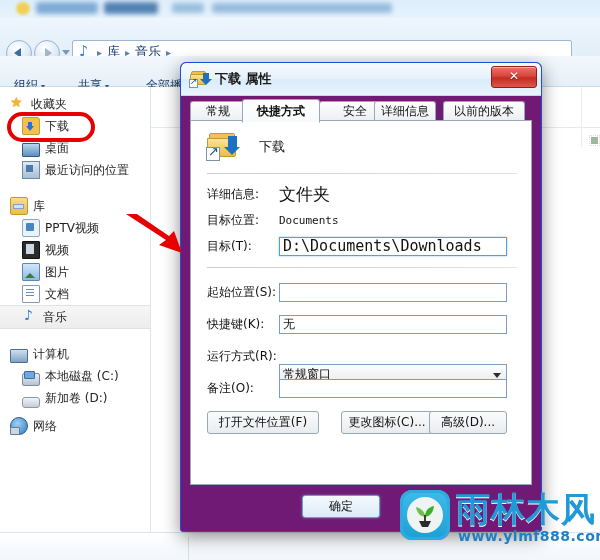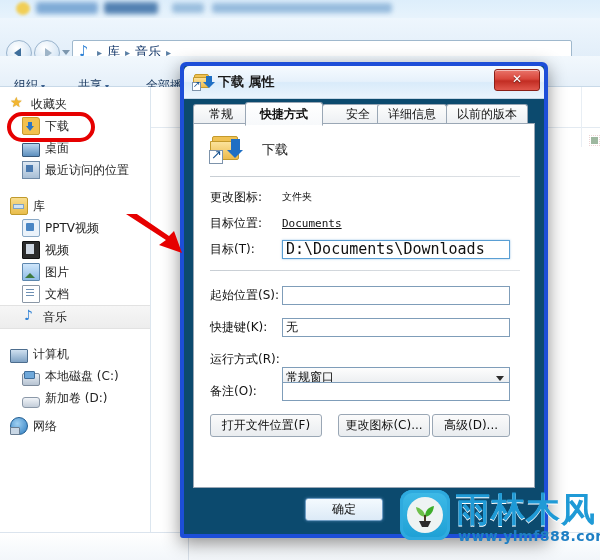--- a/index.html
+++ b/index.html
@@ -125,21 +125,21 @@
   
   #details{position:absolute;left:0;top:532px;width:600px;height:28px;
     background:linear-gradient(to bottom,#ffffff,#f2f6fa);
     border-top:1px solid #dbe4ee;overflow:hidden;}
   #detailsblur{position:absolute;left:24px;top:16px;width:300px;height:14px;
     filter:blur(2px);opacity:.8;color:#3a3a3a;font-size:12px;white-space:nowrap;}
   #detailsep{position:absolute;left:188px;top:4px;width:1px;height:24px;background:#d7dfe8;}
 
   
   #dialog{position:absolute;left:180px;top:62px;width:360px;height:468px;
-    background:#0c4a6e;border:4px solid #1d4ed8;border-radius:6px 6px 3px 3px;
+    background:#701a75;border:1px solid #1d4ed8;border-radius:6px 6px 3px 3px;
     box-shadow:0 5px 18px rgba(0,0,0,.45);overflow:hidden;}
   #dlgtitlebar{position:absolute;left:0;top:0;width:360px;height:32px;
     background:linear-gradient(to bottom,#f6fbff 0%,#e6f1fb 48%,#d9ebfa 52%,#eaf4fd 100%);
     border-bottom:1px solid #c4d6e6;border-radius:5px 5px 0 0;}
   #dlgicon{position:absolute;left:9px;top:8px;width:18px;height:16px;}
   .fldtop{position:absolute;left:1px;top:0;width:15px;height:4px;
     background:#f0c253;border:1px solid #c49a2c;border-radius:2px 2px 0 0;box-sizing:border-box;}
   .fldbody{position:absolute;left:0;top:3px;width:17px;height:11px;
     background:linear-gradient(to bottom,#fbe29b,#edbb4c);
     border:1px solid #c49a2c;border-radius:0 2px 2px 2px;box-sizing:border-box;}
@@ -177,22 +177,22 @@
   #hdricon .scut{width:14px;height:14px;}
   #hdricon .scut:after{font-size:13px;left:1px;top:-4px;}
   #hdricon .dlarrow{width:9px;height:12px;right:0;top:3px;}
   #hdricon .dlarrow:after{left:-4px;top:11px;border-left-width:8px;border-right-width:8px;border-top-width:8px;}
   #hdrname{font-size:13px;color:#111;}
   .hr{position:absolute;left:16px;width:310px;height:1px;
     background:linear-gradient(to right,#c8ced4,#dfe3e7);}
 
   .frow{position:absolute;left:16px;height:22px;display:flex;align-items:center;}
   .flabel{width:72px;font-size:12px;color:#111;white-space:nowrap;}
-  .fstatic{font-size:10px;color:#111;white-space:nowrap;}
-  .fstatic.mono{font-family:"DejaVu Sans Mono","Liberation Mono",monospace;font-size:11px;text-decoration:underline;}
+  .fstatic{font-size:17px;color:#111;white-space:nowrap;}
+  .fstatic.mono{font-family:"DejaVu Sans Mono","Liberation Mono",monospace;font-size:11px;}
   .finput{width:228px;height:19px;background:#fff;border:1px solid #7f9db9;
     box-sizing:border-box;font-family:"DejaVu Sans Mono","Liberation Mono",monospace;
     font-size:15px;color:#111;padding:0 3px;line-height:17px;white-space:nowrap;overflow:hidden;}
   .finput.focus{border:1px solid #5a9fd4;box-shadow:0 0 2px rgba(90,159,212,.6);}
   .finput.sans{font-family:"DejaVu Sans","Liberation Sans",sans-serif;font-size:12px;}
   .fselect{width:228px;height:20px;background:linear-gradient(to bottom,#fdfdfd,#e8ebee);
     border:1px solid #7f9db9;box-sizing:border-box;font-size:12px;color:#111;
     padding:0 3px;line-height:18px;position:relative;white-space:nowrap;margin-top:36px;}
   .fselect .selcaret{position:absolute;right:5px;top:8px;width:0;height:0;
     border-left:4px solid transparent;border-right:4px solid transparent;
@@ -365,40 +365,40 @@
       <span class="scut"></span>
     </div>
     <div id="dlgtitle">下载 属性</div>
     <div id="closebtn">✕</div>
   </div>
 
   <div id="tabstrip">
     <div class="tab" style="left:0px;width:56px">常规</div>
     <div class="tab active" style="left:52px;width:78px">快捷方式</div>
     <div class="tab" style="left:129px;width:72px">安全</div>
-    <div class="tab" style="left:184px;width:70px">详细信息</div>
+    <div class="tab" style="left:184px;width:62px">详细信息</div>
     <div class="tab" style="left:253px;width:82px">以前的版本</div>
   </div>
 
   <div id="tabpanel">
 
     <div id="hdrrow">
       <div id="hdricon">
         <span class="fldtop"></span>
         <span class="fldbody"></span>
         <span class="dlarrow"></span>
         <span class="scut"></span>
       </div>
       <div id="hdrname">下载</div>
     </div>
 
     <div class="hr" style="top:52px"></div>
 
     <div class="frow" style="top:62px">
-      <span class="flabel">更改图标:</span>
+      <span class="flabel">详细信息:</span>
       <span class="fstatic">文件夹</span>
     </div>
 
     <div class="frow" style="top:88px">
       <span class="flabel">目标位置:</span>
       <span class="fstatic mono">Documents</span>
     </div>
 
     <div class="frow" style="top:114px">
       <span class="flabel">目标(T):</span>
@@ -424,21 +424,21 @@
         <span class="selcaret"></span>
       </span>
     </div>
 
     <div class="frow" style="top:256px">
       <span class="flabel">备注(O):</span>
       <span class="finput"></span>
     </div>
 
     <div class="dbtn" style="left:16px;top:290px;width:112px">打开文件位置(F)</div>
-    <div class="dbtn" style="left:144px;top:290px;width:92px">更改图标(C)...</div>
+    <div class="dbtn" style="left:150px;top:290px;width:92px">更改图标(C)...</div>
     <div class="dbtn" style="left:238px;top:290px;width:78px">高级(D)...</div>
   </div>
 
   <div id="okbtn">确定</div>
 </div>
 
 <div id="redbox"></div>
 
 <div id="redarrow">
   <svg width="62" height="44" viewBox="0 0 62 44" xmlns="http://www.w3.org/2000/svg">

